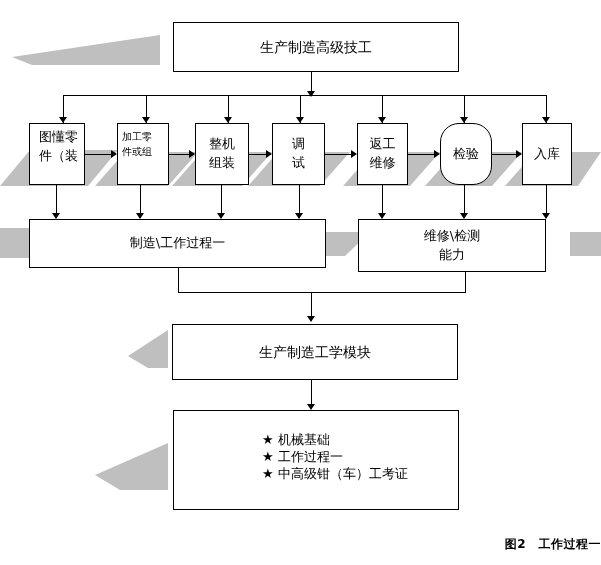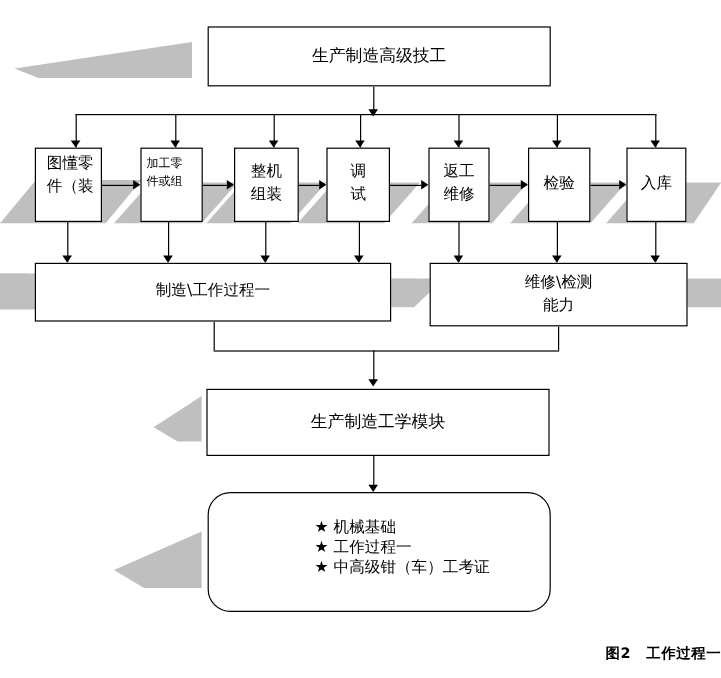--- a/index.html
+++ b/index.html
@@ -189,21 +189,21 @@
   <div class="box t13" style="left:272px; top:123px; width:53px; height:62px;">
     <span class="box-inner">调
 试</span>
   </div>
 
   <div class="box t13" style="left:357px; top:123px; width:51px; height:62px;">
     <span class="box-inner">返工
 维修</span>
   </div>
 
-  <div class="box t13" style="left:440px; top:123px; width:52px; height:62px;">
+  <div class="box t13" style="left:440px; top:123px; width:52px; height:62px;border-radius:19px;">
     <span class="box-inner">检验</span>
   </div>
 
   <div class="box t13" style="left:522px; top:123px; width:50px; height:62px;">
     <span class="box-inner">入库</span>
   </div>
 
   <div class="line-h" style="left:85px; top:154px; width:26px;"></div>
   <div class="arrow-right" style="left:111px; top:150px;"></div>
 
@@ -240,39 +240,39 @@
   <div class="line-v" style="left:464px; top:185px; height:33px;"></div>
   <div class="arrow-down" style="left:460px; top:213px;"></div>
 
   <div class="line-v" style="left:546px; top:185px; height:33px;"></div>
   <div class="arrow-down" style="left:542px; top:213px;"></div>
 
   <div class="box t13" style="left:29px; top:219px; width:297px; height:49px;">
     <span class="box-inner">制造\工作过程一</span>
   </div>
 
-  <div class="box t13" style="left:358px; top:219px; width:215px; height:53px;">
+  <div class="box t13" style="left:358px; top:219px; width:188px; height:53px;">
     <span class="box-inner">维修\检测
 能力</span>
   </div>
 
   <div class="line-v" style="left:178px; top:268px; height:24px;"></div>
   <div class="line-v" style="left:465px; top:272px; height:20px;"></div>
   <div class="line-h" style="left:178px; top:292px; width:288px;"></div>
   <div class="line-v" style="left:311px; top:292px; height:28px;"></div>
   <div class="arrow-down" style="left:307px; top:316px;"></div>
 
   <div class="box t14" style="left:172px; top:324px; width:286px; height:56px;">
     <span class="box-inner">生产制造工学模块</span>
   </div>
 
   <div class="line-v" style="left:311px; top:374px; height:34px;"></div>
   <div class="arrow-down" style="left:307px; top:404px;"></div>
 
-  <div class="list-box" style="left:173px; top:410px; width:286px; height:100px;border-radius:19px;">
+  <div class="list-box" style="left:173px; top:410px; width:286px; height:100px;">
     <div class="bullets">
       <div class="bullet-row">
         <span class="star">★</span><span>机械基础</span>
       </div>
       <div class="bullet-row">
         <span class="star">★</span><span>工作过程一</span>
       </div>
       <div class="bullet-row">
         <span class="star">★</span><span>中高级钳（车）工考证</span>
       </div>

